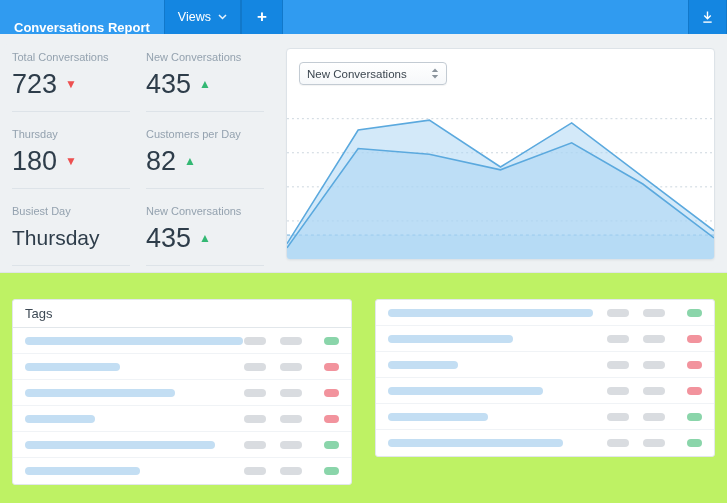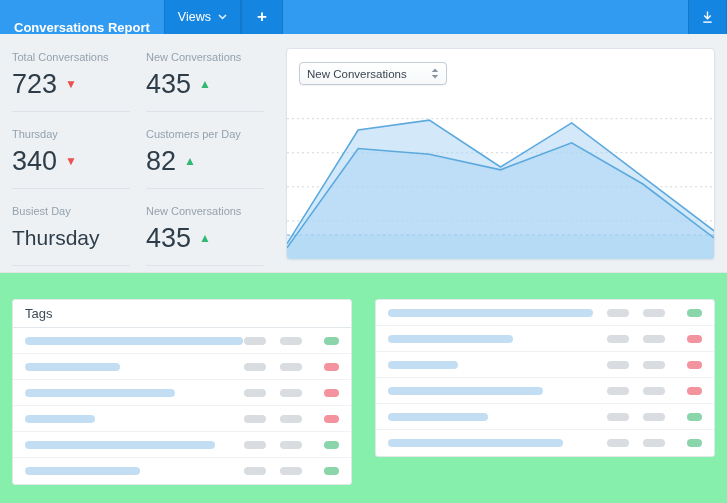--- a/index.html
+++ b/index.html
@@ -68,21 +68,21 @@
     background: linear-gradient(#ffffff, #f6f8fa);
     box-shadow: 0 1px 1px rgba(0,0,0,.05);
     display: flex; align-items: center; justify-content: space-between;
     padding: 0 7px; font-size: 11.5px; color: #3c4650; cursor: pointer;
   }
   .chart { position: absolute; left: 0; right: 0; bottom: 0; width: 100%; height: 156px; display: block; }
 
   
   .bottom {
     flex: 1;
-    background: #86efac; border-top: 1px solid #e0e5e9;
+    background: #bef264; border-top: 1px solid #e0e5e9;
     padding: 26px 12px 0;
     display: flex; gap: 23px; align-items: flex-start;
   }
   .panel { flex: 1; background: #fff; border: 1px solid var(--panel-border, #e2e7eb); border-radius: 3px; }
   .panel-header {
     height: 28px; display: flex; align-items: center; padding: 0 12px;
     font-size: 13px; color: var(--panel-title, #3e4a55);
     border-bottom: 1px solid var(--panel-border, #e2e7eb);
   }
   .panel-row {
@@ -135,21 +135,21 @@
       <div class="stat">
         <div class="stat-label">New Conversations</div>
         <div class="stat-value">
           <span>435</span>
           <span class="trend up">▲</span>
         </div>
       </div>
       <div class="stat">
         <div class="stat-label">Thursday</div>
         <div class="stat-value">
-          <span>340</span>
+          <span>180</span>
           <span class="trend down">▼</span>
         </div>
       </div>
       <div class="stat">
         <div class="stat-label">Customers per Day</div>
         <div class="stat-value">
           <span>82</span>
           <span class="trend up">▲</span>
         </div>
       </div>

